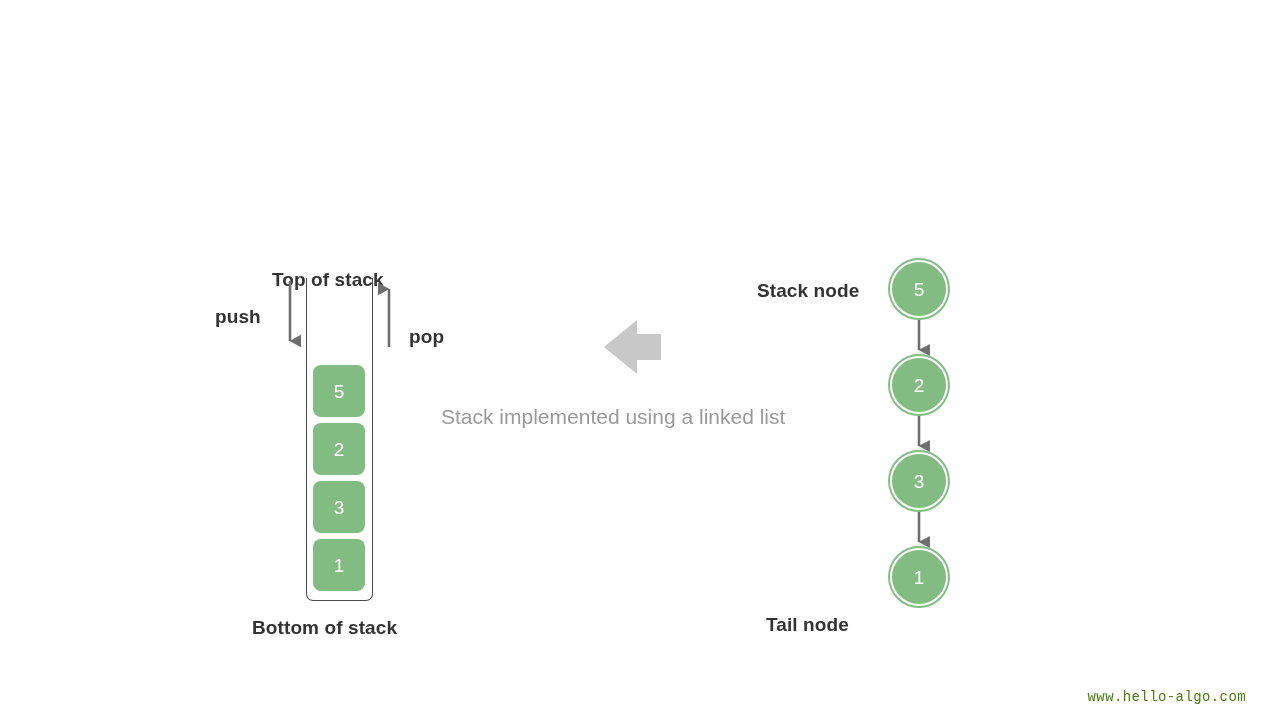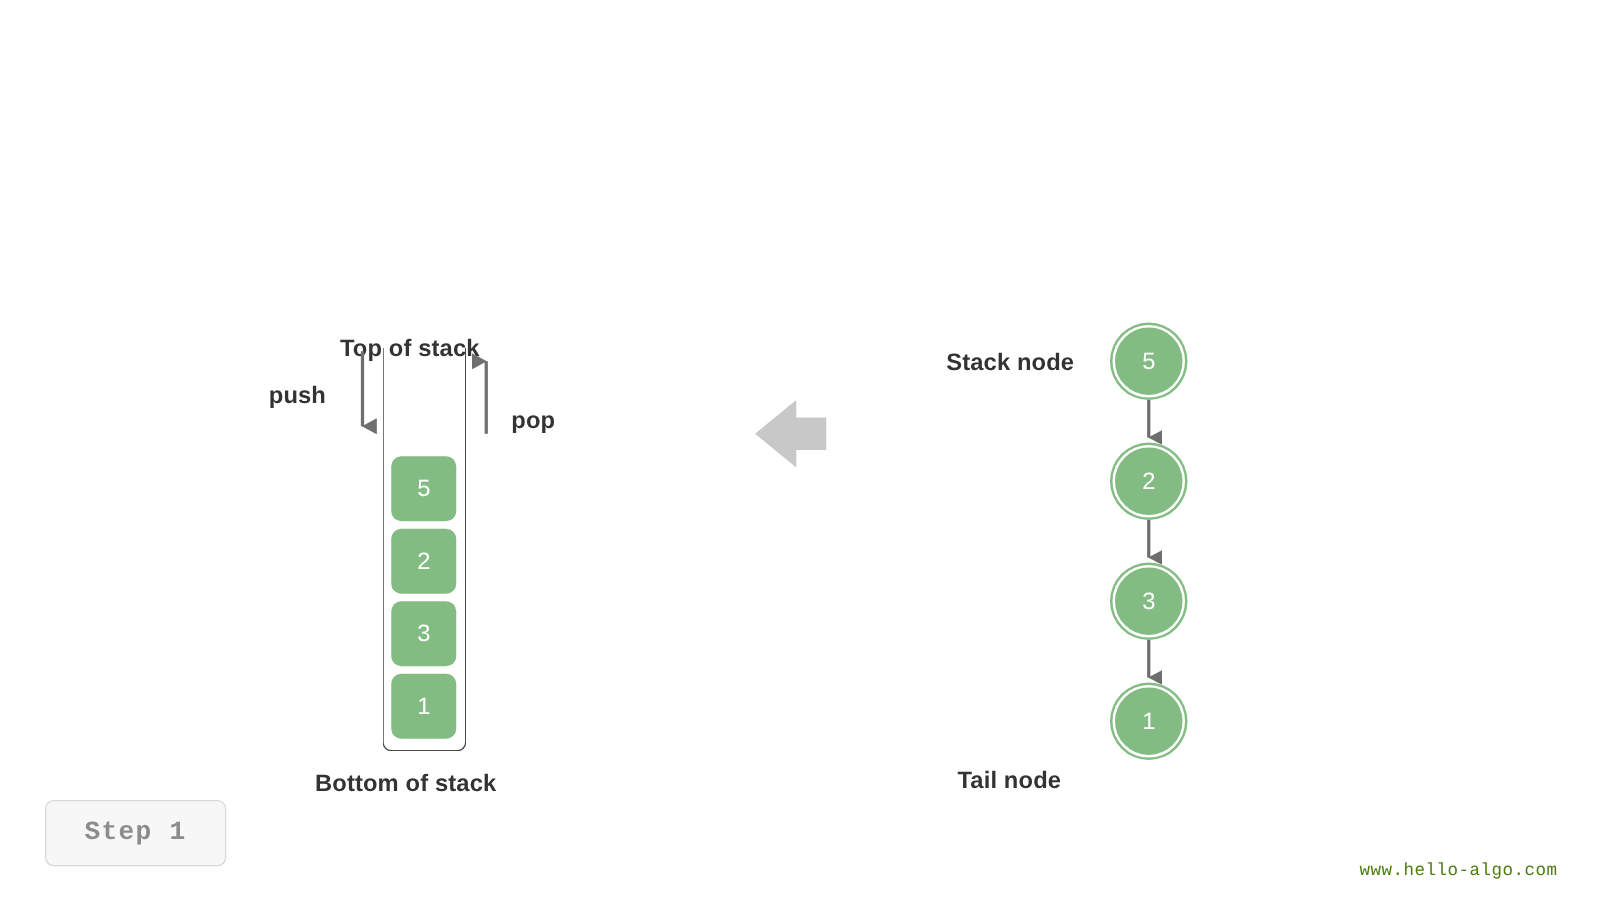--- a/index.html
+++ b/index.html
@@ -162,20 +162,21 @@
 
   <div class="label-bold" style="left:757px; top:280px;">Stack node</div>
 
   <div class="ll-node n0">5</div>
   <div class="ll-node n1">2</div>
   <div class="ll-node n2">3</div>
   <div class="ll-node n3">1</div>
 
   <div class="label-bold" style="left:766px; top:566px;margin-top:48px;">Tail node</div>
 
+  <div class="caption" style="left:441px; top:405px;">Stack implemented using a linked list</div>
 
   <svg class="svg-layer" viewBox="0 0 1280 720">
     <defs>
       <marker id="head-down" markerWidth="5" markerHeight="5" refX="2.5" refY="4.4" orient="auto" markerUnits="strokeWidth">
         <path d="M0,0 L2.5,4.6 L5,0 Z" fill="#6e6e6e"></path>
       </marker>
       <marker id="head-up" markerWidth="5" markerHeight="5" refX="2.5" refY="4.4" orient="auto" markerUnits="strokeWidth">
         <path d="M0,0 L2.5,4.6 L5,0 Z" fill="#6e6e6e"></path>
       </marker>
       <marker id="node-head" markerWidth="4.6" markerHeight="4.6" refX="2.3" refY="4.2" orient="auto" markerUnits="strokeWidth">
@@ -187,19 +188,16 @@
 
     <line x1="389" y1="347" x2="389" y2="289" stroke="#6e6e6e" stroke-width="2.6" marker-end="url(#head-up)"></line>
 
     <path d="M604,347 L637,320 L637,334 L661,334 L661,360 L637,360 L637,374 Z" fill="#c8c8c8"></path>
 
     <line x1="919" y1="320" x2="919" y2="350" stroke="#6e6e6e" stroke-width="2.6" marker-end="url(#node-head)"></line>
     <line x1="919" y1="416" x2="919" y2="446" stroke="#6e6e6e" stroke-width="2.6" marker-end="url(#node-head)"></line>
     <line x1="919" y1="512" x2="919" y2="542" stroke="#6e6e6e" stroke-width="2.6" marker-end="url(#node-head)"></line>
   </svg>
 
-  <div id="step-badge">
-    <span class="step-text">Step 1</span>
-  </div>
 
   <div id="watermark">www.hello-algo.com</div>
 
 </div>
 
 </body></html>

